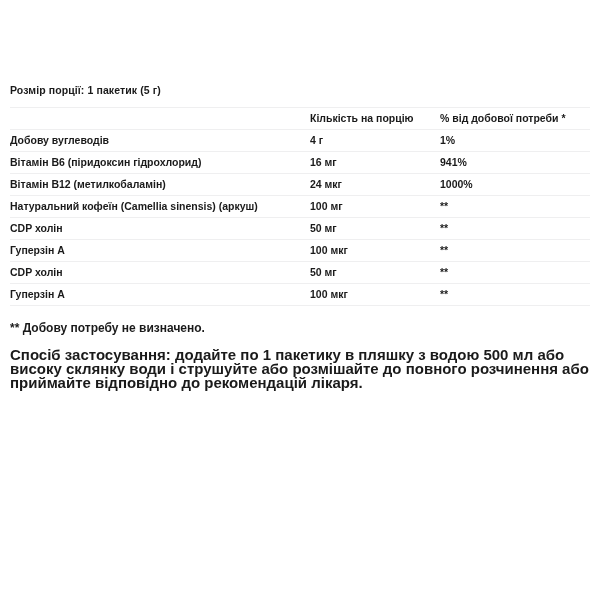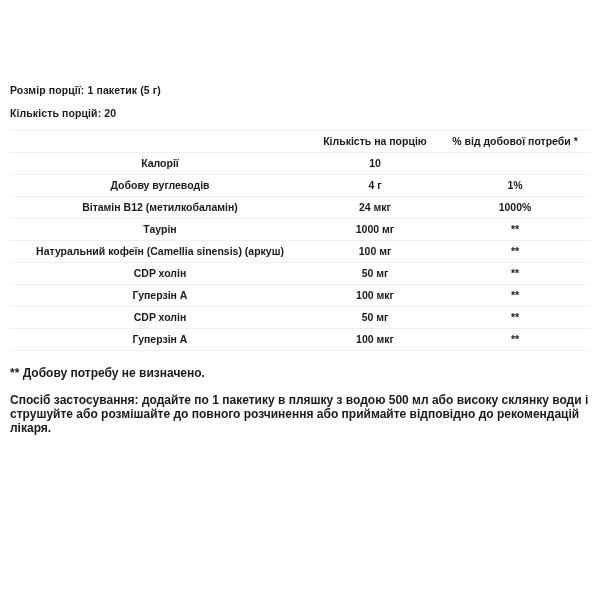--- a/index.html
+++ b/index.html
@@ -46,21 +46,21 @@
   }
   .facts-table col.c-name  { width: 300px; }
   .facts-table col.c-amt   { width: 130px; }
   .facts-table col.c-dv    { width: 150px; }
 
   .facts-table th,
   .facts-table td {
     font-size: 10.5px;
     font-weight: bold;
     line-height: 13px;
-    text-align: center;
+    text-align: left;
     padding: 4px 0 4px 0;
     height: 13px;
     vertical-align: middle;
     color: #1a1a1a;
     border-top: 1px solid #efeff0;
     white-space: nowrap;
   }
   .facts-table thead th {
     border-top: 1px solid #efeff0;
   }
@@ -75,70 +75,64 @@
   }
   .note-line {
     font-size: 12px;
     font-weight: bold;
     line-height: 13px;
     color: #1a1a1a;
     margin: 0 0 9px 0;
   }
   .directions {
     margin: 13px 0 0 0;
-    font-size: 12px;
+    font-size: 15px;
     font-weight: bold;
     line-height: 14px;
     color: #1a1a1a;
     width: 586px;
   }
 </style>
 </head>
 <body>
 
 <div class="panel">
 
   <div class="serving-block">
     <p class="serving-line">Розмір порції: 1 пакетик (5 г)</p>
-    <p class="serving-line">Кількість порцій: 20</p>
   </div>
 
   <table class="facts-table">
     <colgroup>
       <col class="c-name">
         <col class="c-amt">
         <col class="c-dv">
     </colgroup>
     <thead>
       <tr>
         <th class="cell-name"></th>
         <th>Кількість на порцію</th>
         <th>% від добової потреби *</th>
       </tr>
     </thead>
     <tbody id="facts-body">
         <tr>
-          <td class="cell-name">Калорії</td>
-          <td>10</td>
-          <td></td>
-        </tr>
-        <tr>
           <td class="cell-name">Добову вуглеводів</td>
           <td>4 г</td>
           <td>1%</td>
         </tr>
         <tr>
+          <td class="cell-name">Вітамін B6 (піридоксин гідрохлорид)</td>
+          <td>16 мг</td>
+          <td>941%</td>
+        </tr>
+        <tr>
           <td class="cell-name">Вітамін B12 (метилкобаламін)</td>
           <td>24 мкг</td>
           <td>1000%</td>
-        </tr>
-        <tr>
-          <td class="cell-name">Таурін</td>
-          <td>1000 мг</td>
-          <td>**</td>
         </tr>
         <tr>
           <td class="cell-name">Натуральний кофеїн (Camellia sinensis) (аркуш)</td>
           <td>100 мг</td>
           <td>**</td>
         </tr>
         <tr>
           <td class="cell-name">CDP холін</td>
           <td>50 мг</td>
           <td>**</td>

